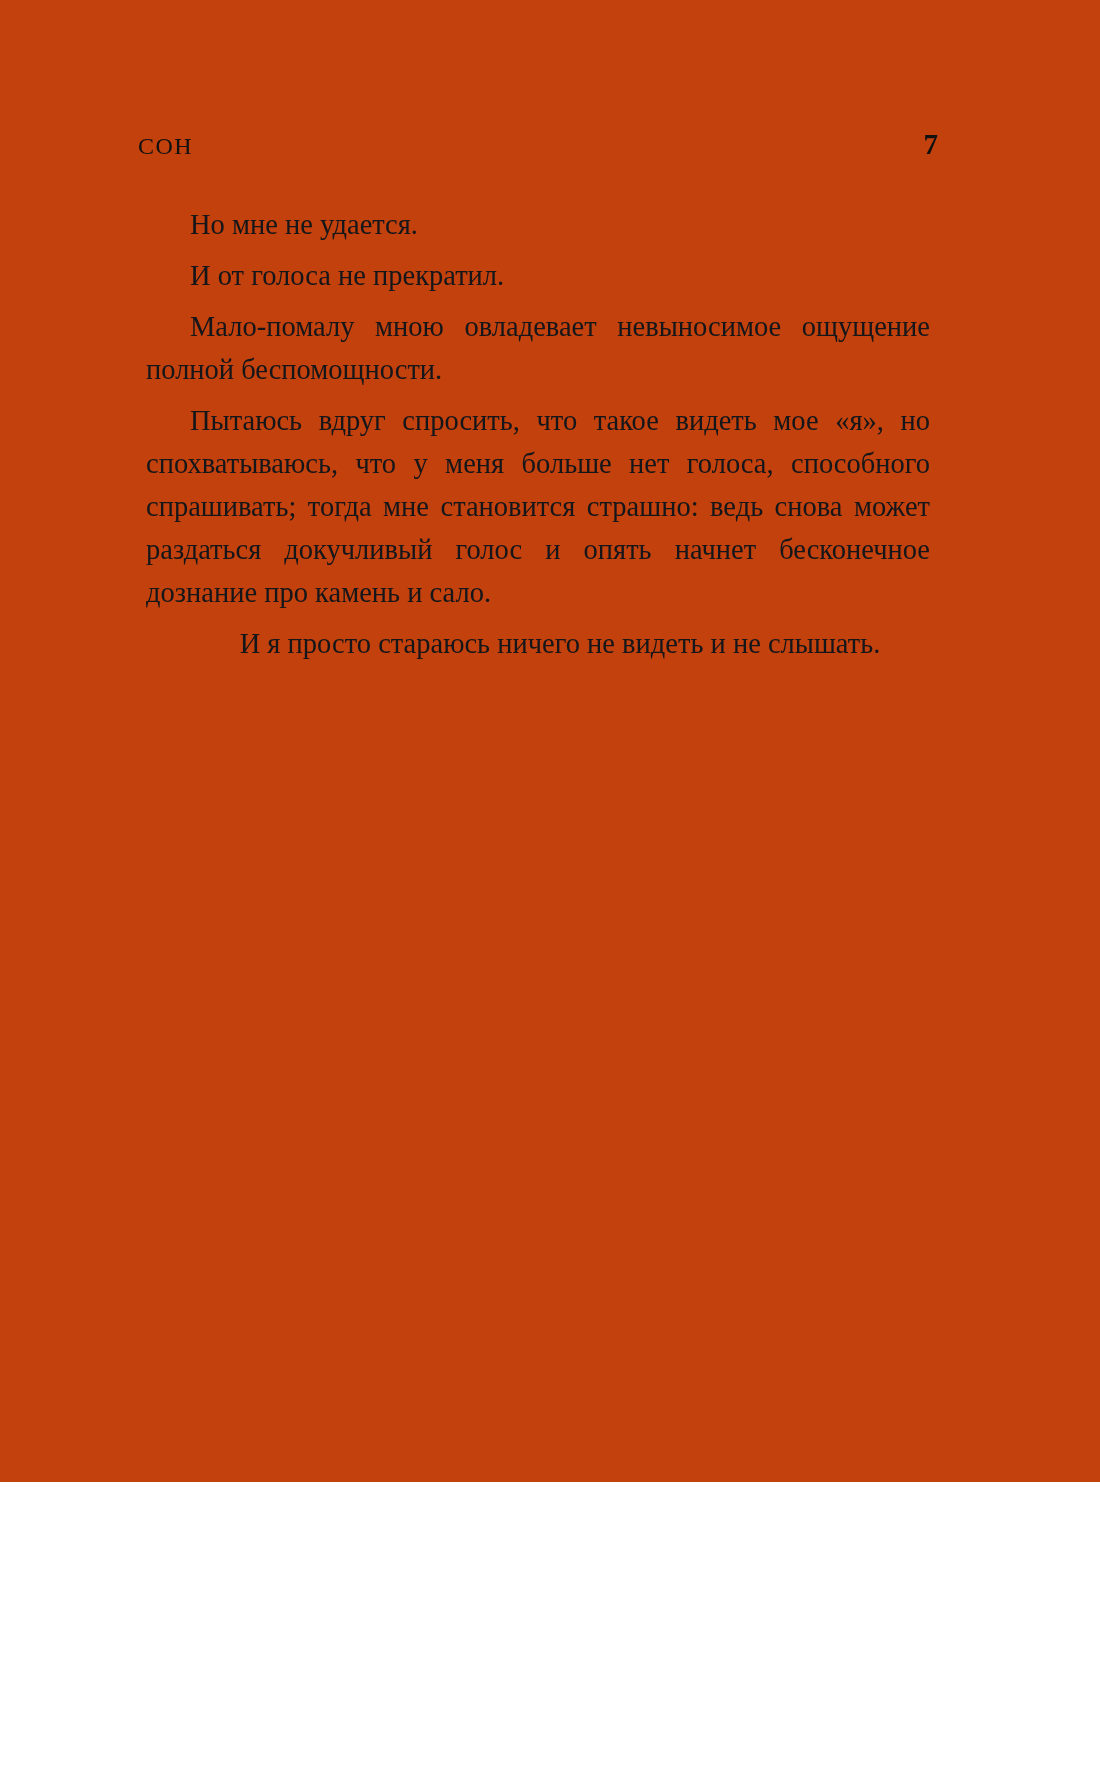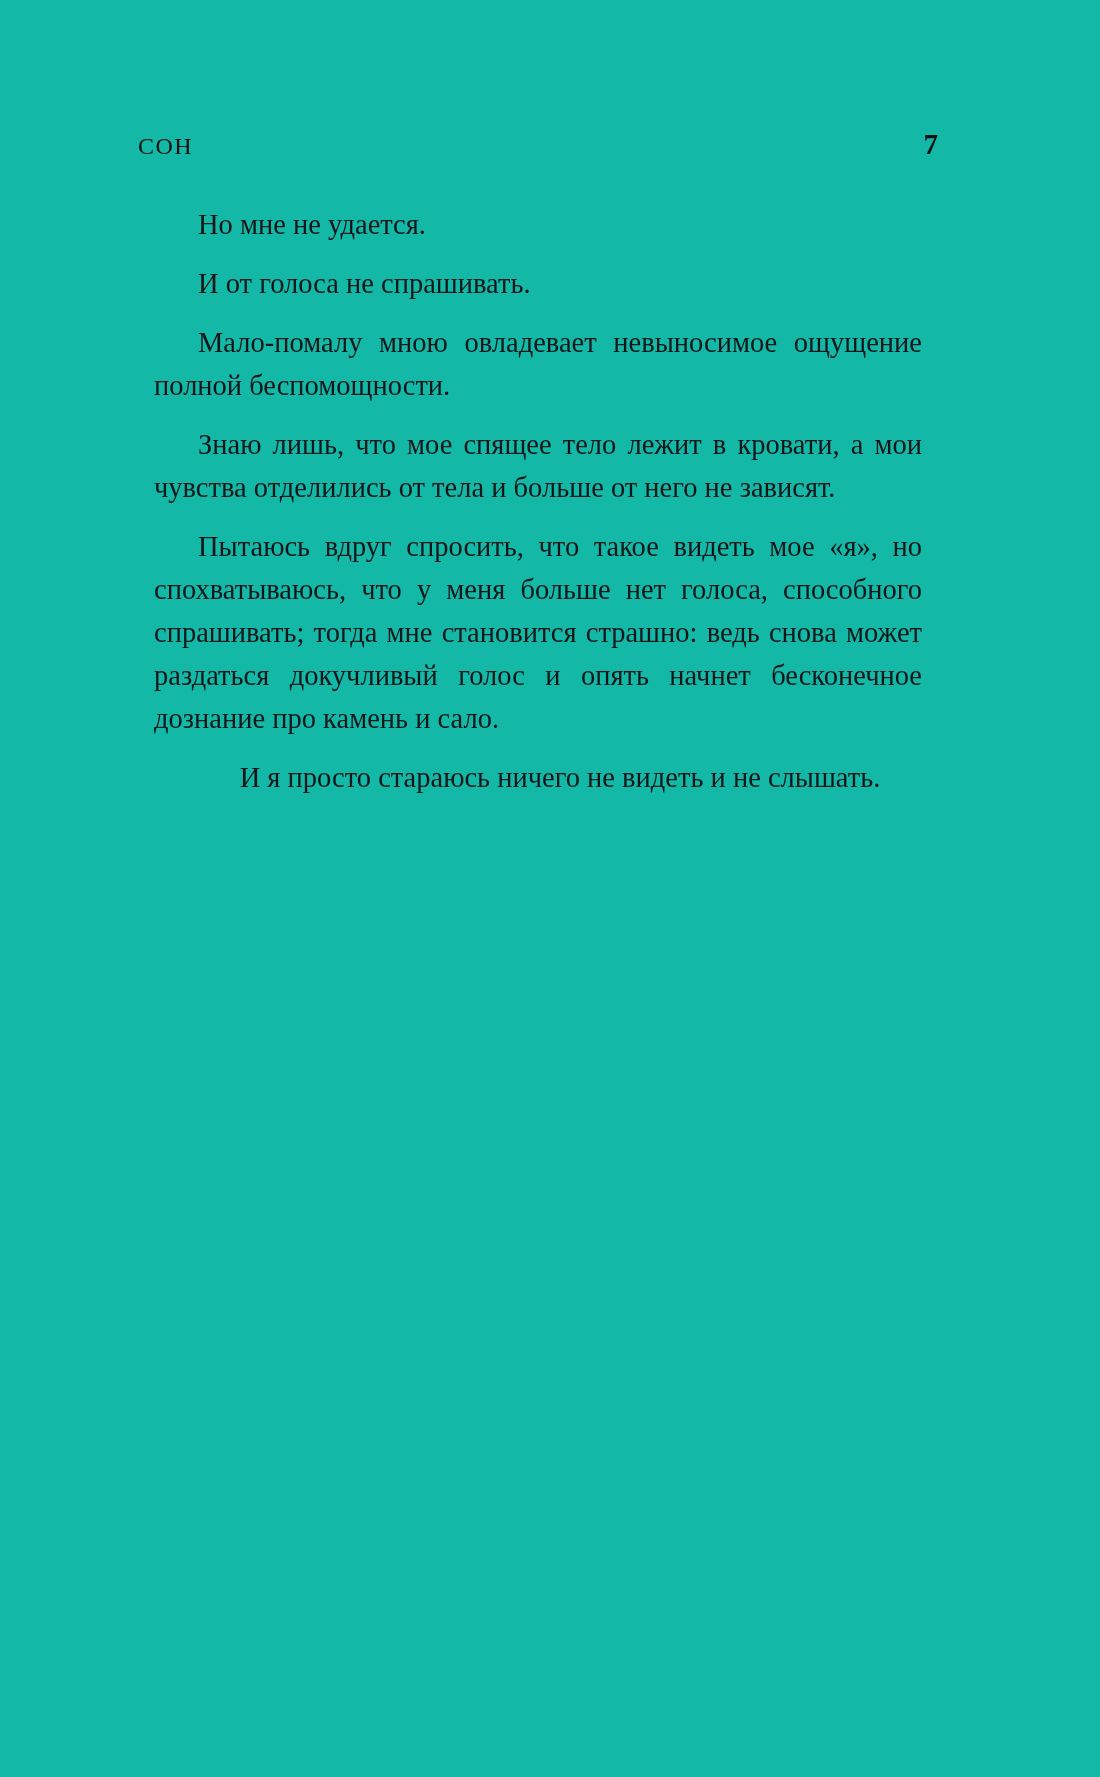--- a/index.html
+++ b/index.html
@@ -3,22 +3,22 @@
 <meta charset="utf-8">
 <style>
   html, body {
     margin: 0;
     padding: 0;
     background: #ffffff;
   }
   .page {
     position: relative;
     width: 1100px;
-    height: 1777px;
-    background: #14b8a6;
+    height: 1482px;
+    background: #c2410c;
     box-sizing: border-box;
     overflow: hidden;
   }
   .content {
     position: absolute;
     left: 138px;
     top: 128px;
     width: 800px;
   }
   .running-head {
@@ -44,41 +44,40 @@
   .body-text {
     font-family: "Liberation Serif", serif;
     font-size: 28.5px;
     line-height: 43px;
     color: #14161a;
     text-align: justify;
     text-justify: inter-word;
     hyphens: manual;
   }
   .body-text p {
-    margin: 16px;
+    margin: 8px;
     text-indent: 44px;
   }
   .body-text p:last-child {
     text-align: center;
   }
 </style>
 </head>
 <body>
 
 <div class="page">
   <div class="content">
 
     <div class="running-head">
       <span class="chapter-title">СОН</span>
       <span class="page-number">7</span>
     </div>
 
     <div class="body-text">
       <p>Но мне не удается.</p>
-      <p>И от голоса не спрашивать.</p>
+      <p>И от голоса не прекратил.</p>
       <p>Мало-помалу мною овладевает невыносимое ощущение полной беспомощности.</p>
-      <p>Знаю лишь, что мое спящее тело лежит в кровати, а мои чувства отделились от тела и больше от него не зависят.</p>
       <p>Пытаюсь вдруг спросить, что такое видеть мое «я», но спохватываюсь, что у меня больше нет голоса, способного спрашивать; тогда мне становится страшно: ведь снова может раздаться докучливый голос и опять начнет бесконечное дознание про камень и сало.</p>
       <p>И я просто стараюсь ничего не видеть и не слышать.</p>
     </div>
 
   </div>
 </div>
 
 </body></html>

